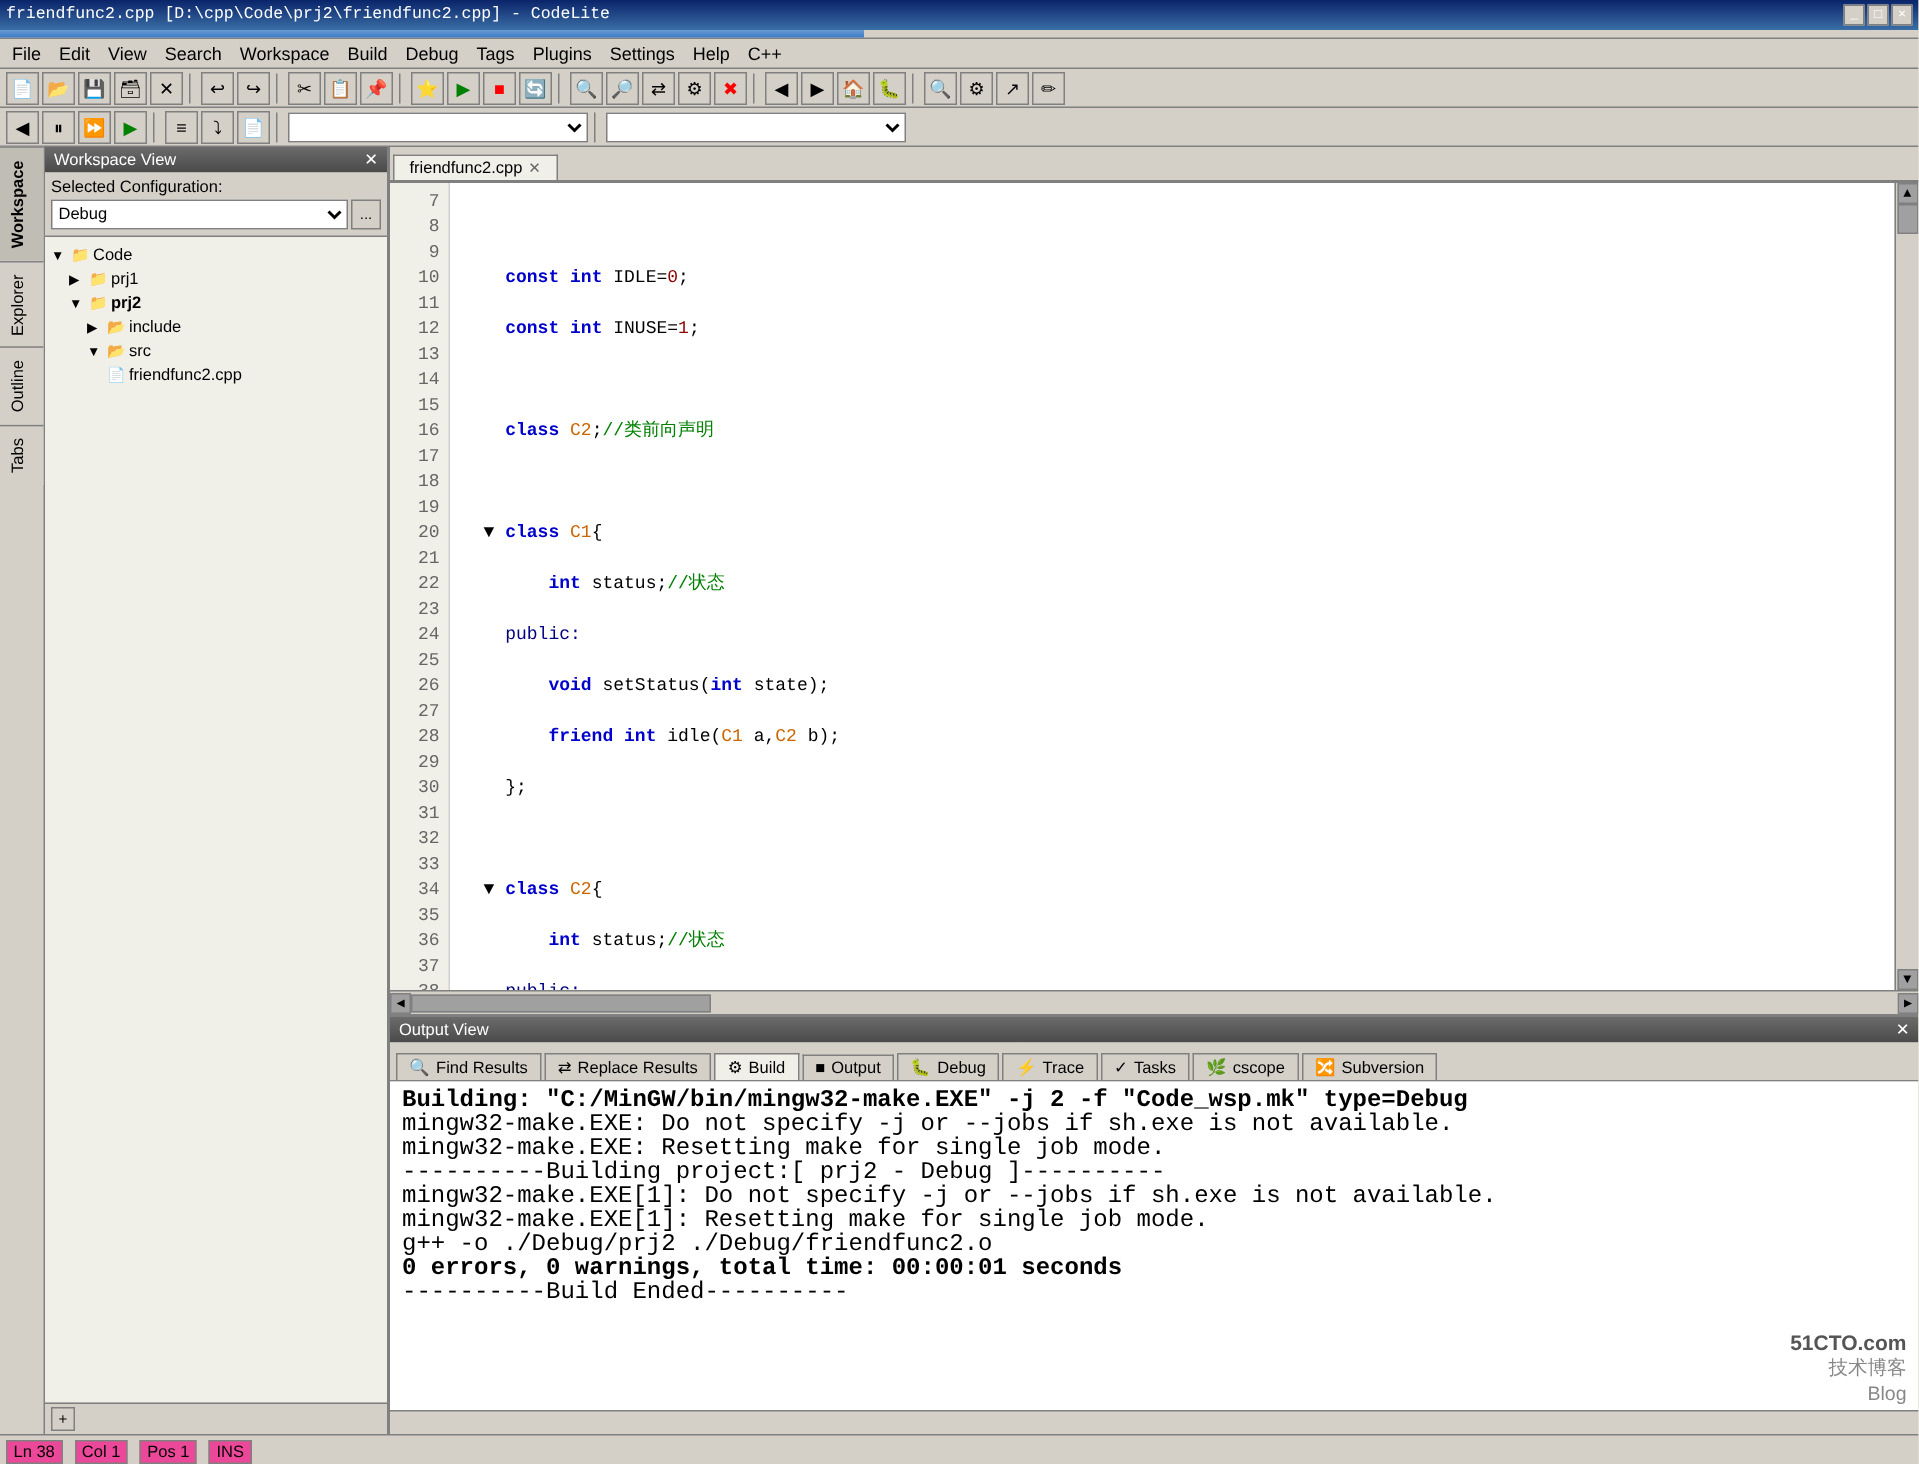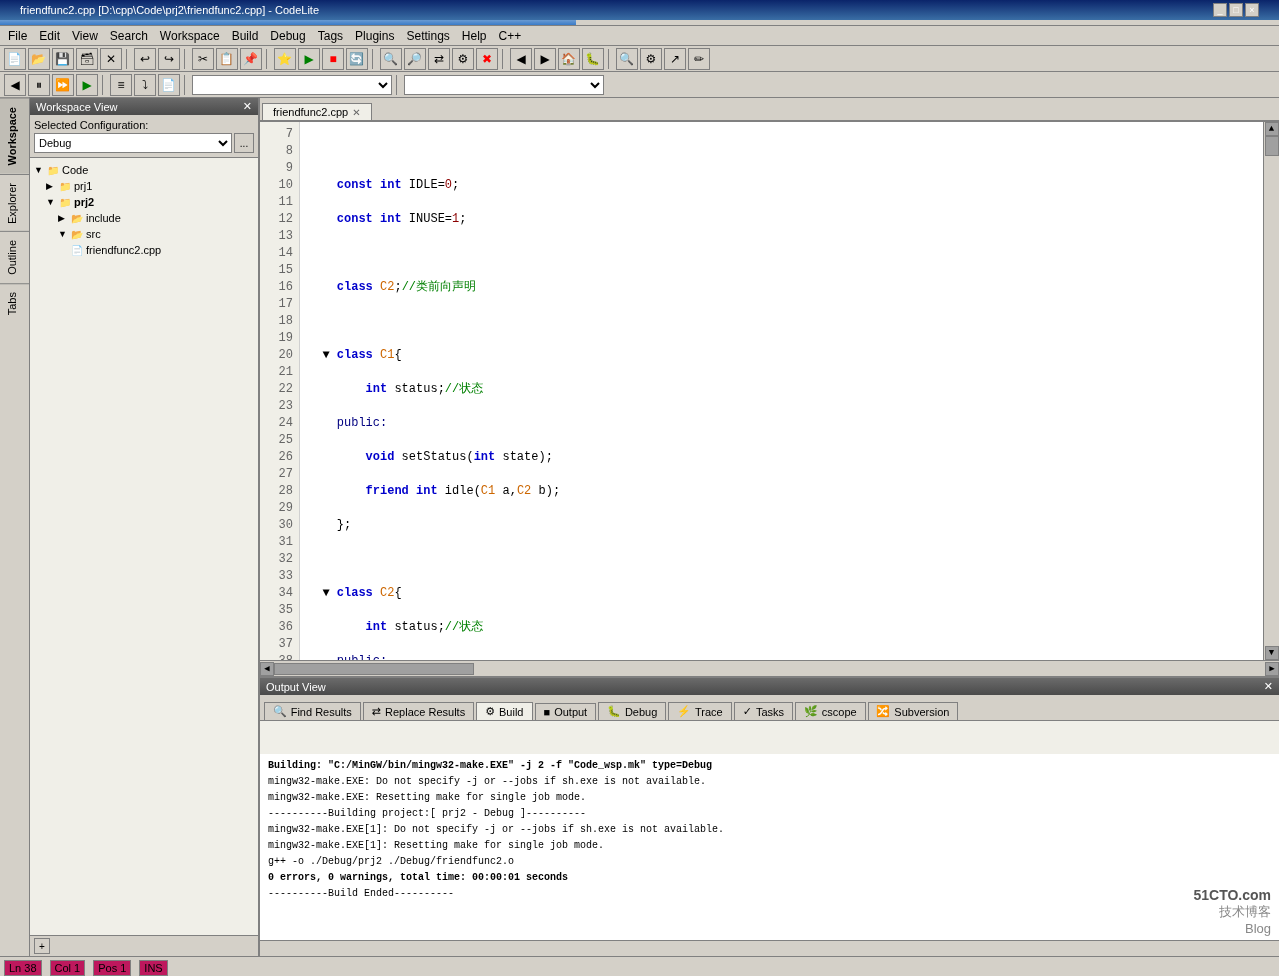--- a/index.html
+++ b/index.html
@@ -6,23 +6,23 @@
     body { font-family: 'Courier New', monospace; font-size: 12px; background: #d4d0c8; overflow: hidden; width: 1279px; height: 976px; }
 
     
     #title-bar {
       background: linear-gradient(to bottom, #0a246a, #3a6ea5);
       color: white;
       height: 20px;
       display: flex;
       align-items: center;
       justify-content: space-between;
-      padding: 0 20px;
-      font-size: 11px;
-      font-family: Liberation Sans, sans-serif;
+      padding: 0 4px;
+      font-size: 11px;
+      font-family: Liberation Mono, monospace;
       gap: 16px;
     }
     #title-bar-controls { display: flex; gap: 2px; }
     #title-bar-controls span {
       width: 14px; height: 14px; background: #d4d0c8; border: 1px solid #808080;
       display: inline-flex; align-items: center; justify-content: center; font-size: 9px; cursor: pointer;
     }
 
     
     #menu-bar {
@@ -305,25 +305,24 @@
       display: flex; align-items: center; gap: 4px;
       margin-right: 2px;
       white-space: nowrap;
     }
     .output-tab.active { background: #f0efe8; }
     #output-content {
       flex: 1;
       background: white;
       padding: 4px 8px;
       font-family: 'Courier New', monospace;
-      font-size: 10px;
+      font-size: 16px;
       overflow: auto;
       color: #000;
       line-height: 16px;
-      margin-top: 33px;
     }
     .output-line { display: block; }
     .output-bold { font-weight: bold; }
 
     
     #output-h-scroll {
       height: 16px;
       background: #d4d0c8;
       border-top: 1px solid #808080;
     }
@@ -336,21 +335,21 @@
       display: flex;
       align-items: center;
       padding: 0 4px;
       font-family: Arial, sans-serif;
       font-size: 11px;
       gap: 8px;
     }
     .status-item {
       border: 1px solid #808080;
       padding: 1px 4px;
-      background: #be185d;
+      background: #ec4899;
     }
 
     
     #watermark {
       position: fixed;
       bottom: 40px;
       right: 8px;
       font-family: Arial, sans-serif;
       font-size: 13px;
       color: #888;

